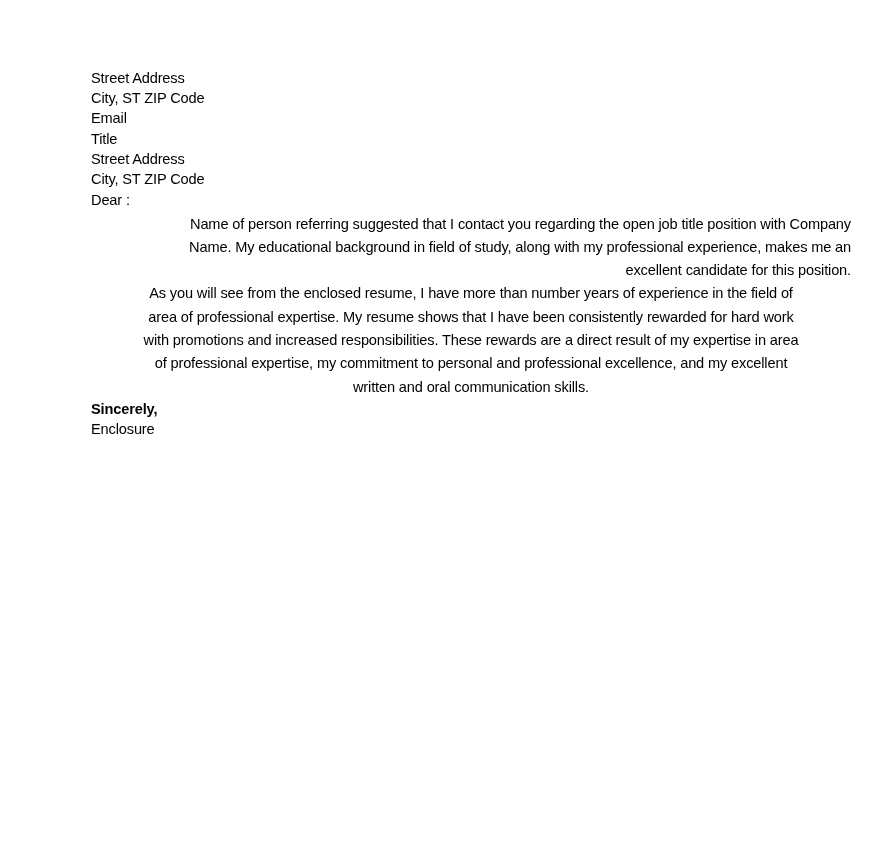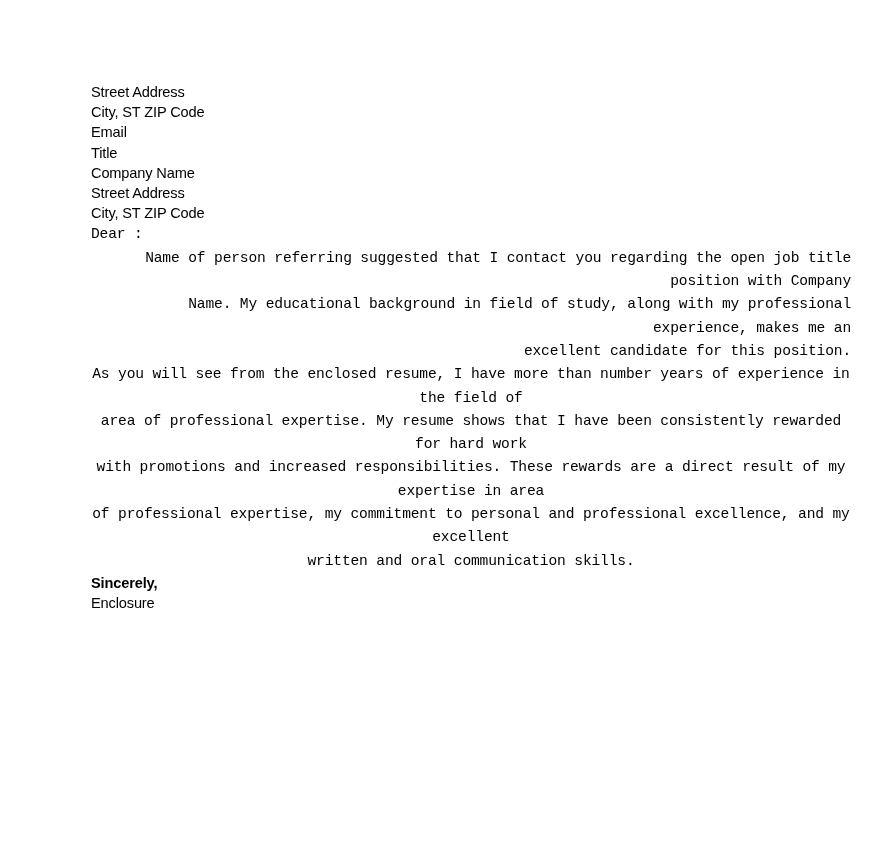--- a/index.html
+++ b/index.html
@@ -12,41 +12,40 @@
     width: 896px;
     height: 855px;
     background: #ffffff;
     overflow: hidden;
     font-family: "Liberation Sans", sans-serif;
     color: #000000;
   }
   .letter {
     position: absolute;
     left: 91px;
-    top: 14px;
+    top: 0;
     width: 760px;
     padding-top: 68px;
     box-sizing: border-box;
   }
   .letter div, .letter p {
     margin: 0;
     padding: 0;
   }
   .addr-line, .single-line {
     font-size: 14.6px;
     line-height: 20.2px;
     letter-spacing: -0.15px;
     white-space: pre;
   }
   .para {
     font-size: 14.6px;
     line-height: 23.3px;
     letter-spacing: -0.15px;
     white-space: pre-line;
-    font-family: Liberation Mono, monospace;
   }
   .date-line      { margin-top: 20px; }
   .recipient-block{ margin-top: 44px; }
   .salutation     { margin-top: 30px; }
   .para-1         { margin-top: 18px; text-align: right; }
   .para-2         { margin-top: 19px; text-align: center; }
   .para-3         { margin-top: 21px; }
   .closing-line   { margin-top: 37px; font-weight: bold; }
   .enclosure-line { margin-top: 128px; }
 </style>
@@ -58,21 +57,20 @@
 
     <div class="sender-block">
       <div class="addr-line">Street Address</div>
       <div class="addr-line">City, ST ZIP Code</div>
       <div class="addr-line">Email</div>
     </div>
 
 
     <div class="recipient-block">
       <div class="addr-line">Title</div>
-      <div class="addr-line">Company Name</div>
       <div class="addr-line">Street Address</div>
       <div class="addr-line">City, ST ZIP Code</div>
     </div>
 
     <p class="para salutation">Dear :</p>
 
     <p class="para para-1">Name of person referring suggested that I contact you regarding the open job title position with Company
 Name. My educational background in field of study, along with my professional experience, makes me an
 excellent candidate for this position.</p>
     <p class="para para-2">As you will see from the enclosed resume, I have more than number years of experience in the field of

